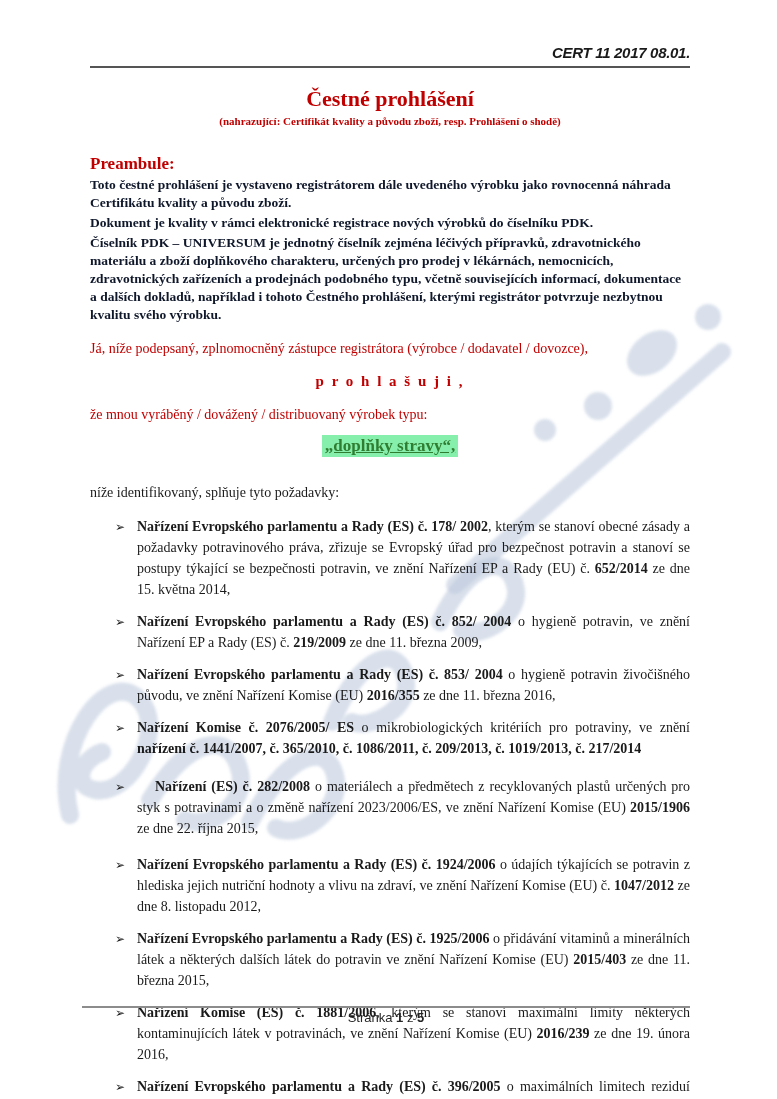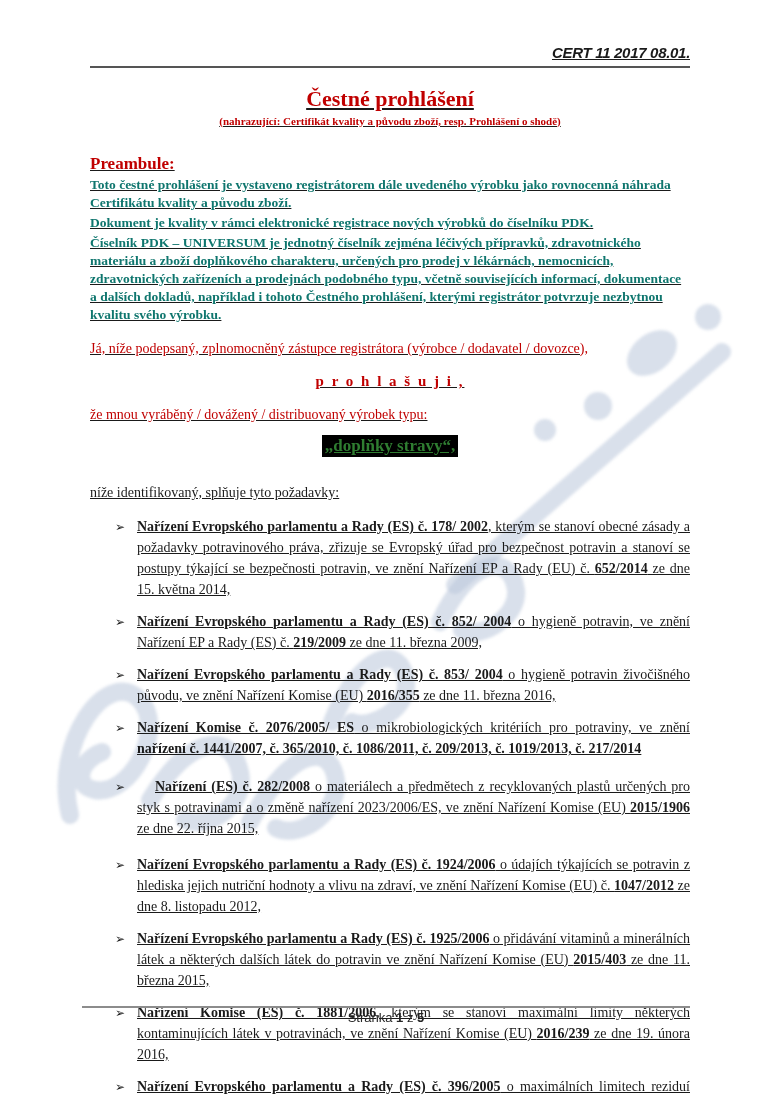--- a/index.html
+++ b/index.html
@@ -4,43 +4,43 @@
 <style>
   html,body{margin:0;padding:0;}
   body{
     width:777px;height:1099px;
     background:#ffffff;
     font-family:"Liberation Serif", serif;
     color:#1a1a1a;
     position:relative;
     overflow:hidden;
   }
-  .page{position:absolute;inset:0;background:#ffffff;text-decoration:underline;}
+  .page{position:absolute;inset:0;background:#ffffff;}
   .watermark{position:absolute;inset:0;z-index:0;pointer-events:none;}
   .content{position:relative;z-index:1;margin:0 87px 0 90px;width:600px;}
 
   .hdr{margin-top:44px;text-align:right;
     font-family:"Liberation Sans", sans-serif;
     font-style:italic;font-weight:bold;font-size:15px;color:#1a1a1a;
     letter-spacing:-0.3px;}
   .hdr-rule{border:none;border-top:2px solid #555555;margin:5px 0 0 0;}
 
   .title{margin-top:18px;text-align:center;color:#c00000;
     font-size:22px;font-weight:bold;}
   .subtitle{margin-top:3px;text-align:center;color:#c00000;
     font-size:11px;font-weight:bold;}
 
   .preamble-heading{margin-top:27px;color:#c00000;font-size:17px;font-weight:bold;}
-  .preamble p{margin:2px 0 0 0;color:#0f766e;font-size:13.5px;font-weight:bold;line-height:18px;text-align:left;}
+  .preamble p{margin:2px 0 0 0;color:#0f172a;font-size:13.5px;font-weight:bold;line-height:18px;text-align:left;}
 
   .decl-intro{margin-top:17px;text-align:left;color:#c00000;font-size:14px;}
   .decl-verb{margin-top:16px;text-align:center;color:#c00000;font-size:15px;font-weight:bold;letter-spacing:2px;}
   .product-line{margin-top:17px;color:#c00000;font-size:14px;text-align:left;}
   .product-wrap{margin-top:12px;text-align:center;}
-  .product-type{display:inline-block;background:#000000;color:#2f7d31;
+  .product-type{display:inline-block;background:#86efac;color:#2f7d31;
     font-size:17px;font-weight:bold;text-decoration:underline;padding:1px 3px;}
   .req-line{margin-top:28px;color:#1a1a1a;font-size:14px;}
 
   ul.regs{list-style:none;margin:15px 0 0 0;padding:0 0 0 25px;}
   ul.regs li{position:relative;padding-left:22px;margin:0 0 11px 0;
     font-size:14px;line-height:21px;text-align:justify;color:#1a1a1a;}
   ul.regs li:nth-child(5){margin-top:17px;}
   ul.regs li:nth-child(6){margin-top:15px;}
   .marker{position:absolute;left:0;top:1px;font-family:"DejaVu Sans", sans-serif;
     font-size:12px;color:#1a1a1a;}

